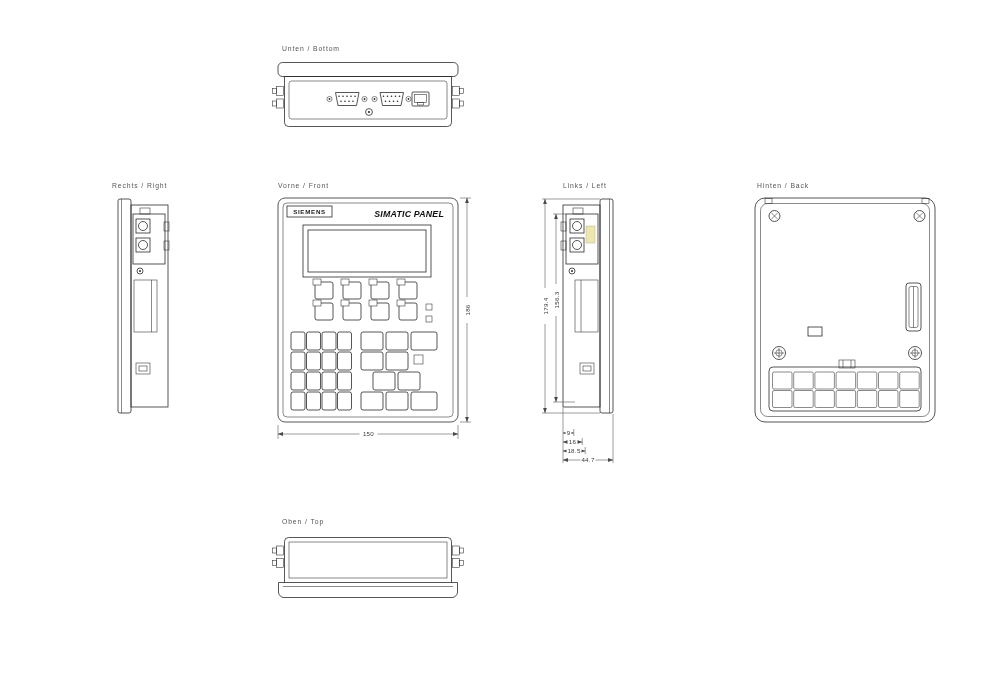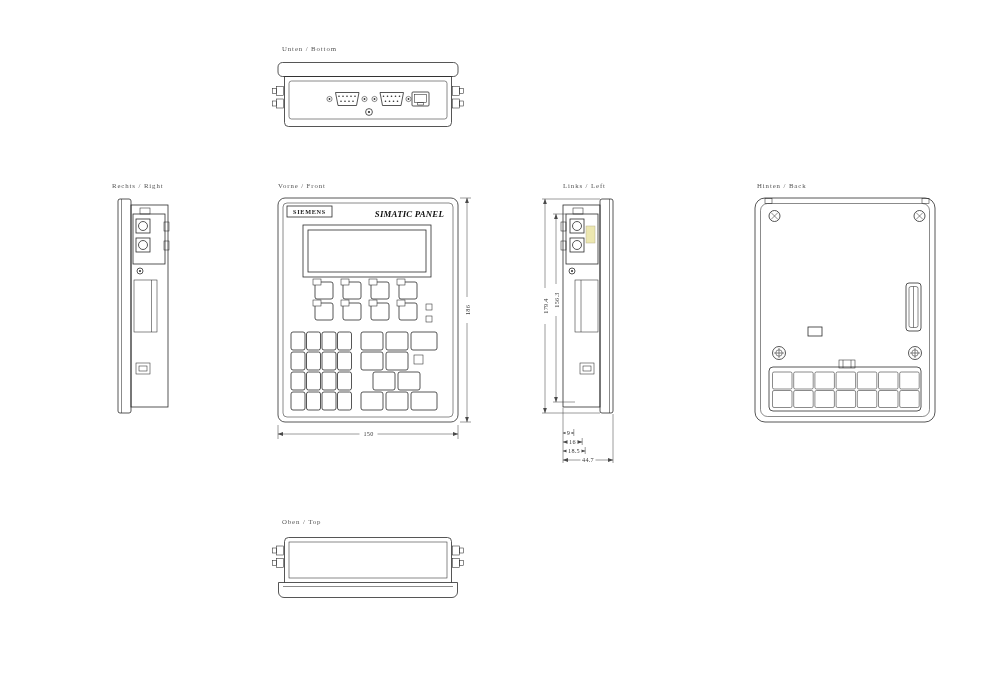--- a/index.html
+++ b/index.html
@@ -1,17 +1,17 @@
 <!DOCTYPE html>
 <html><head>
 <meta charset="utf-8">
 <style>
   html,body{margin:0;padding:0;background:#ffffff;}
   .canvas{position:relative;width:1000px;height:673px;background:#ffffff;overflow:hidden;
-          font-family:Liberation Serif, serif;}
+          font-family:Liberation Sans, sans-serif;}
   svg{position:absolute;left:0;top:0;}
   text{fill:#3c3c3c;}
   .view-label{font-size:6.8px;letter-spacing:0.9px;fill:#555;}
   .dim{font-size:6.2px;fill:#3a3a3a;letter-spacing:0.3px;}
   .brand{font-size:6.2px;font-weight:bold;letter-spacing:0.7px;fill:#1d1d1d;}
   .product{font-size:8.8px;font-weight:bold;font-style:italic;letter-spacing:0.2px;fill:#111;}
   .ln{fill:none;stroke:#2b2b2b;stroke-width:0.8;}
   .ln2{fill:none;stroke:#2b2b2b;stroke-width:0.55;}
   .dimln{fill:none;stroke:#4a4a4a;stroke-width:0.55;}
   .fillw{fill:#ffffff;stroke:none;}

